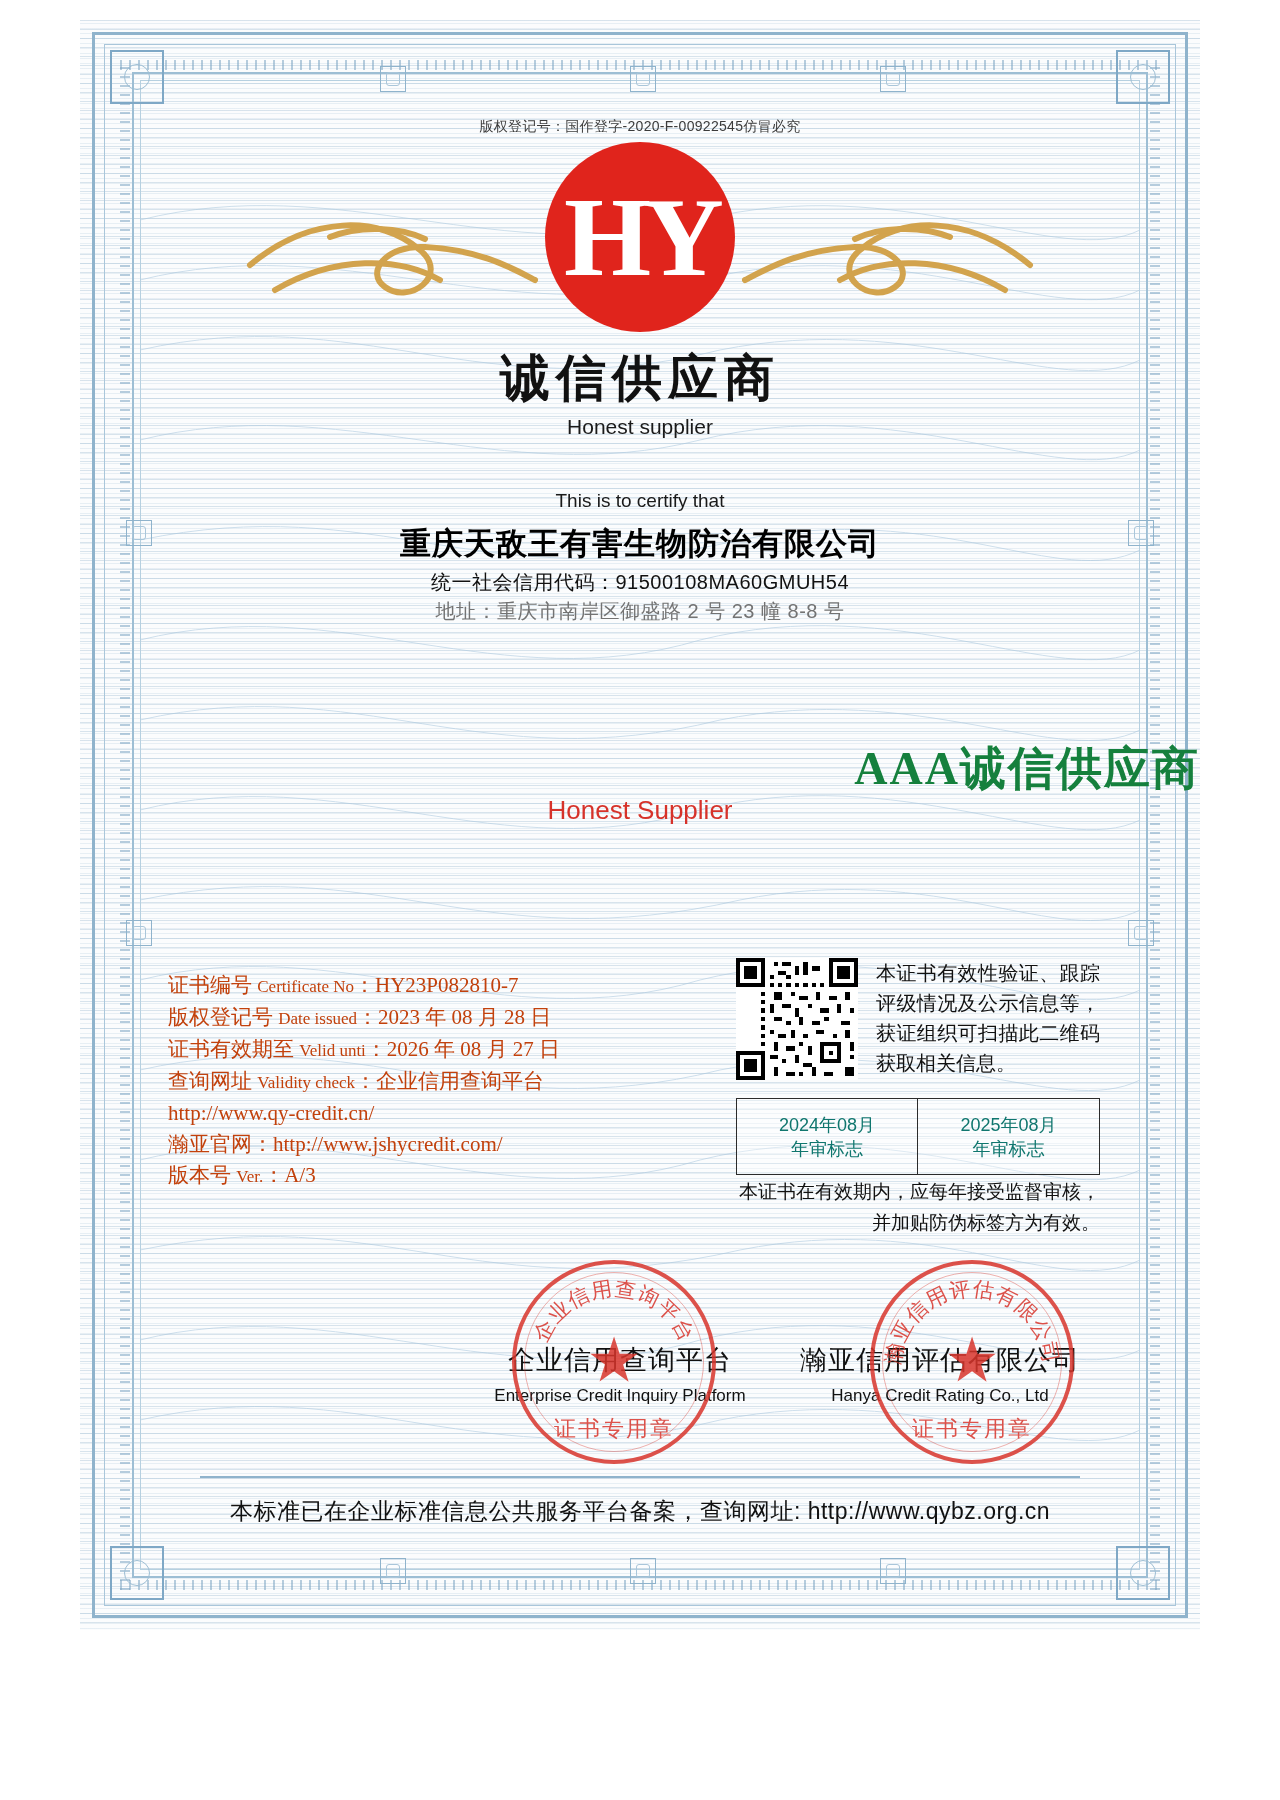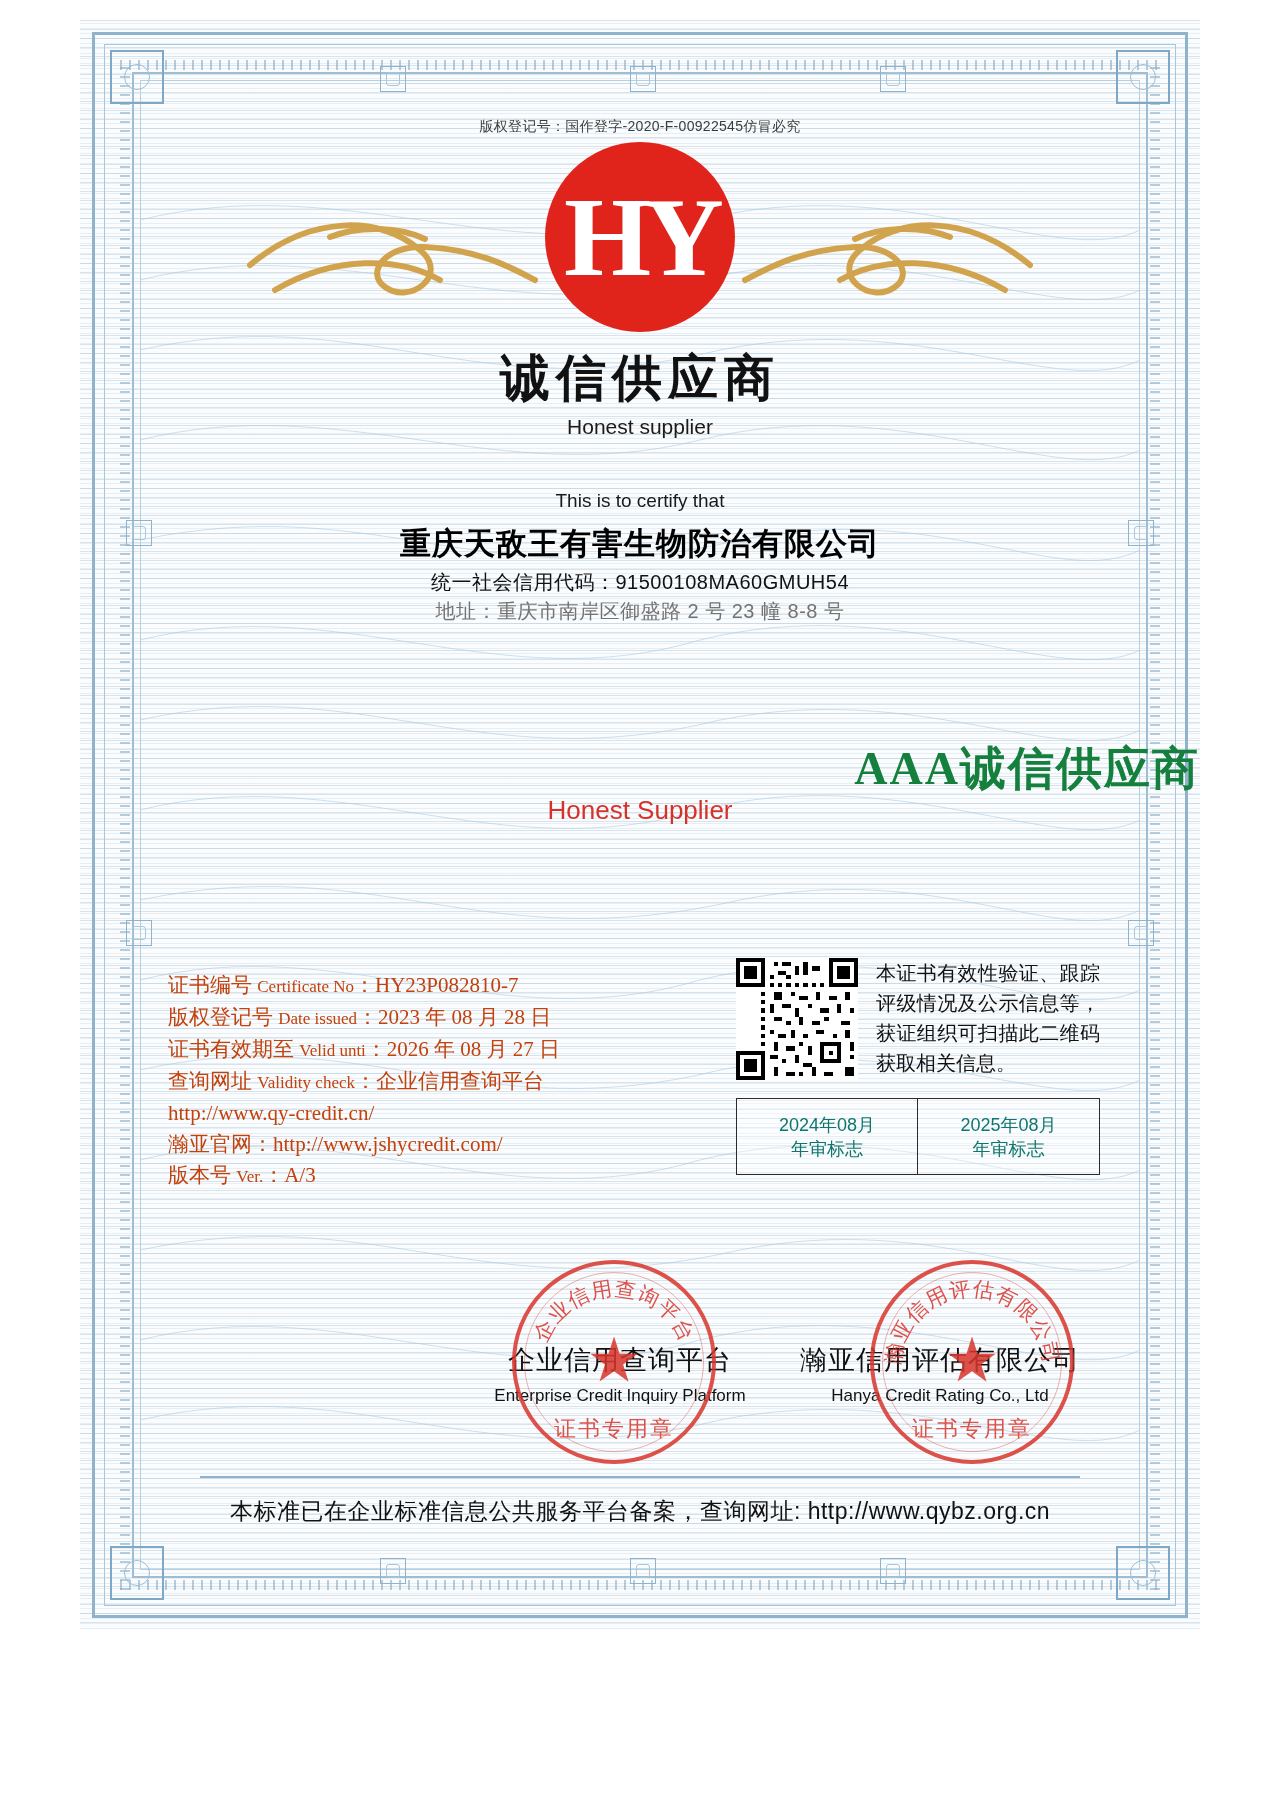--- a/index.html
+++ b/index.html
@@ -616,20 +616,21 @@
       <div class="stamp-box">
         <span>2024年08月</span>
         <span>年审标志</span>
       </div>
       <div class="stamp-box">
         <span>2025年08月</span>
         <span>年审标志</span>
       </div>
     </div>
 
+    <div class="annual-note">本证书在有效期内，应每年接受监督审核，并加贴防伪标签方为有效。</div>
 
     <div class="org left">
       <div class="cn">企业信用查询平台</div>
       <div class="en">Enterprise Credit Inquiry Platform</div>
     </div>
     <div class="org right">
       <div class="cn">瀚亚信用评估有限公司</div>
       <div class="en">Hanya Credit Rating Co., Ltd</div>
     </div>
 

